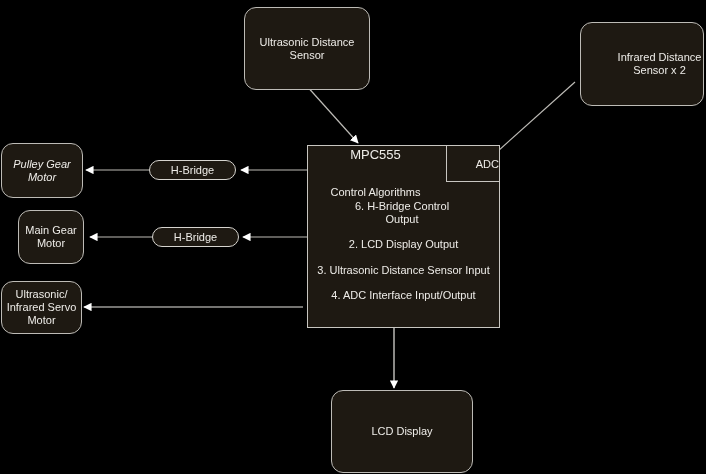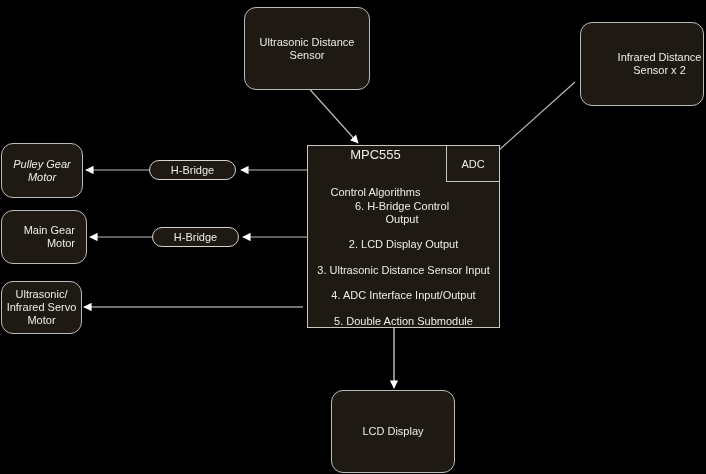--- a/index.html
+++ b/index.html
@@ -58,42 +58,41 @@
   <span style="width:90px;margin-left:35px;">Infrared Distance Sensor x 2</span>
 </div>
 
 <div class="mpc" style="left:307px; top:145px; width:193px; height:183px;">
   <div class="mpc-text mpc-title" style="top:2px; left:-28px;">MPC555</div>
   <div class="mpc-text" style="top:40px; left:-28px;">Control Algorithms</div>
   <div class="mpc-text" style="top:54px; left:39px; width:110px;">6. H-Bridge Control Output</div>
   <div class="mpc-text" style="top:92px;">2. LCD Display Output</div>
   <div class="mpc-text" style="top:118px;">3. Ultrasonic Distance Sensor Input</div>
   <div class="mpc-text" style="top:143px;">4. ADC Interface Input/Output</div>
-  <div class="mpc-text" style="top:169px;">5. Double Action Submodule</div>
 </div>
 
-<div class="adc" style="left:446px; top:145px; width:54px; height:37px;">
+<div class="adc" style="left:446px; top:145px; width:54px; height:37px;justify-content:flex-end;">
   <span>ADC</span>
 </div>
 
 <div class="pill" style="left:149px; top:160px; width:87px; height:20px;">
   <span>H-Bridge</span>
 </div>
 
 <div class="pill" style="left:152px; top:227px; width:87px; height:20px;">
   <span>H-Bridge</span>
 </div>
 
 <div class="box" style="left:1px; top:143px; width:82px; height:55px;">
   <span style="width:66px;font-style:italic;">Pulley Gear Motor</span>
 </div>
 
-<div class="box" style="left:1px; top:210px; width:86px; height:54px;text-align:right;">
+<div class="box" style="left:18px; top:210px; width:66px; height:54px;">
   <span style="width:62px;">Main Gear Motor</span>
 </div>
 
 <div class="box" style="left:1px; top:281px; width:81px; height:53px;">
   <span style="width:72px;">Ultrasonic/ Infrared Servo Motor</span>
 </div>
 
-<div class="box" style="left:331px; top:390px; width:124px; height:83px;">
+<div class="box" style="left:331px; top:390px; width:142px; height:83px;">
   <span>LCD Display</span>
 </div>
 
 </body></html>

